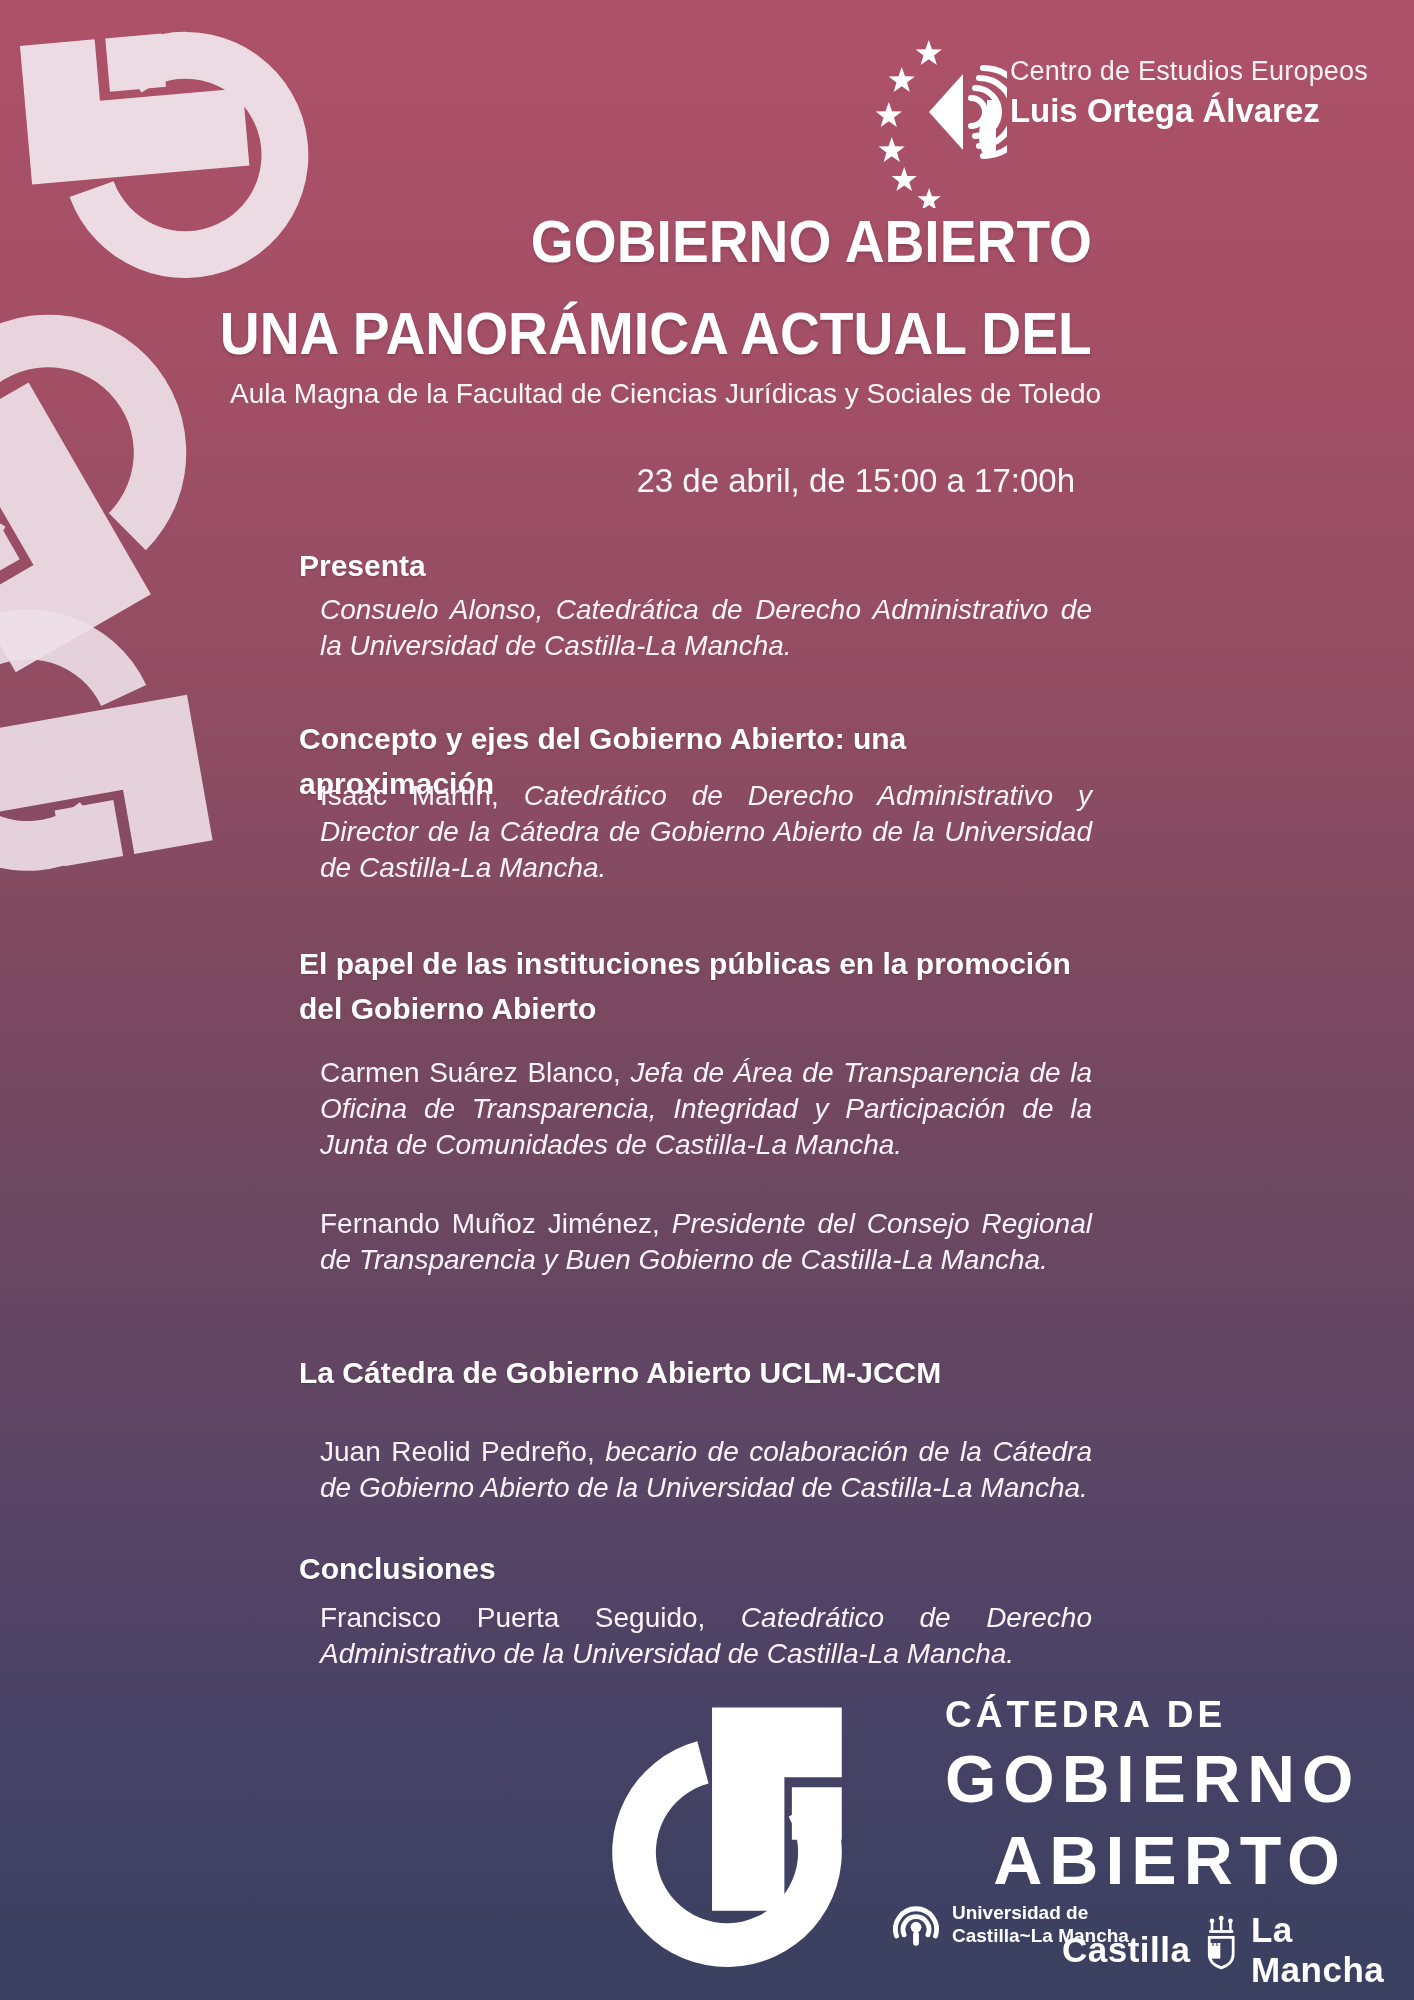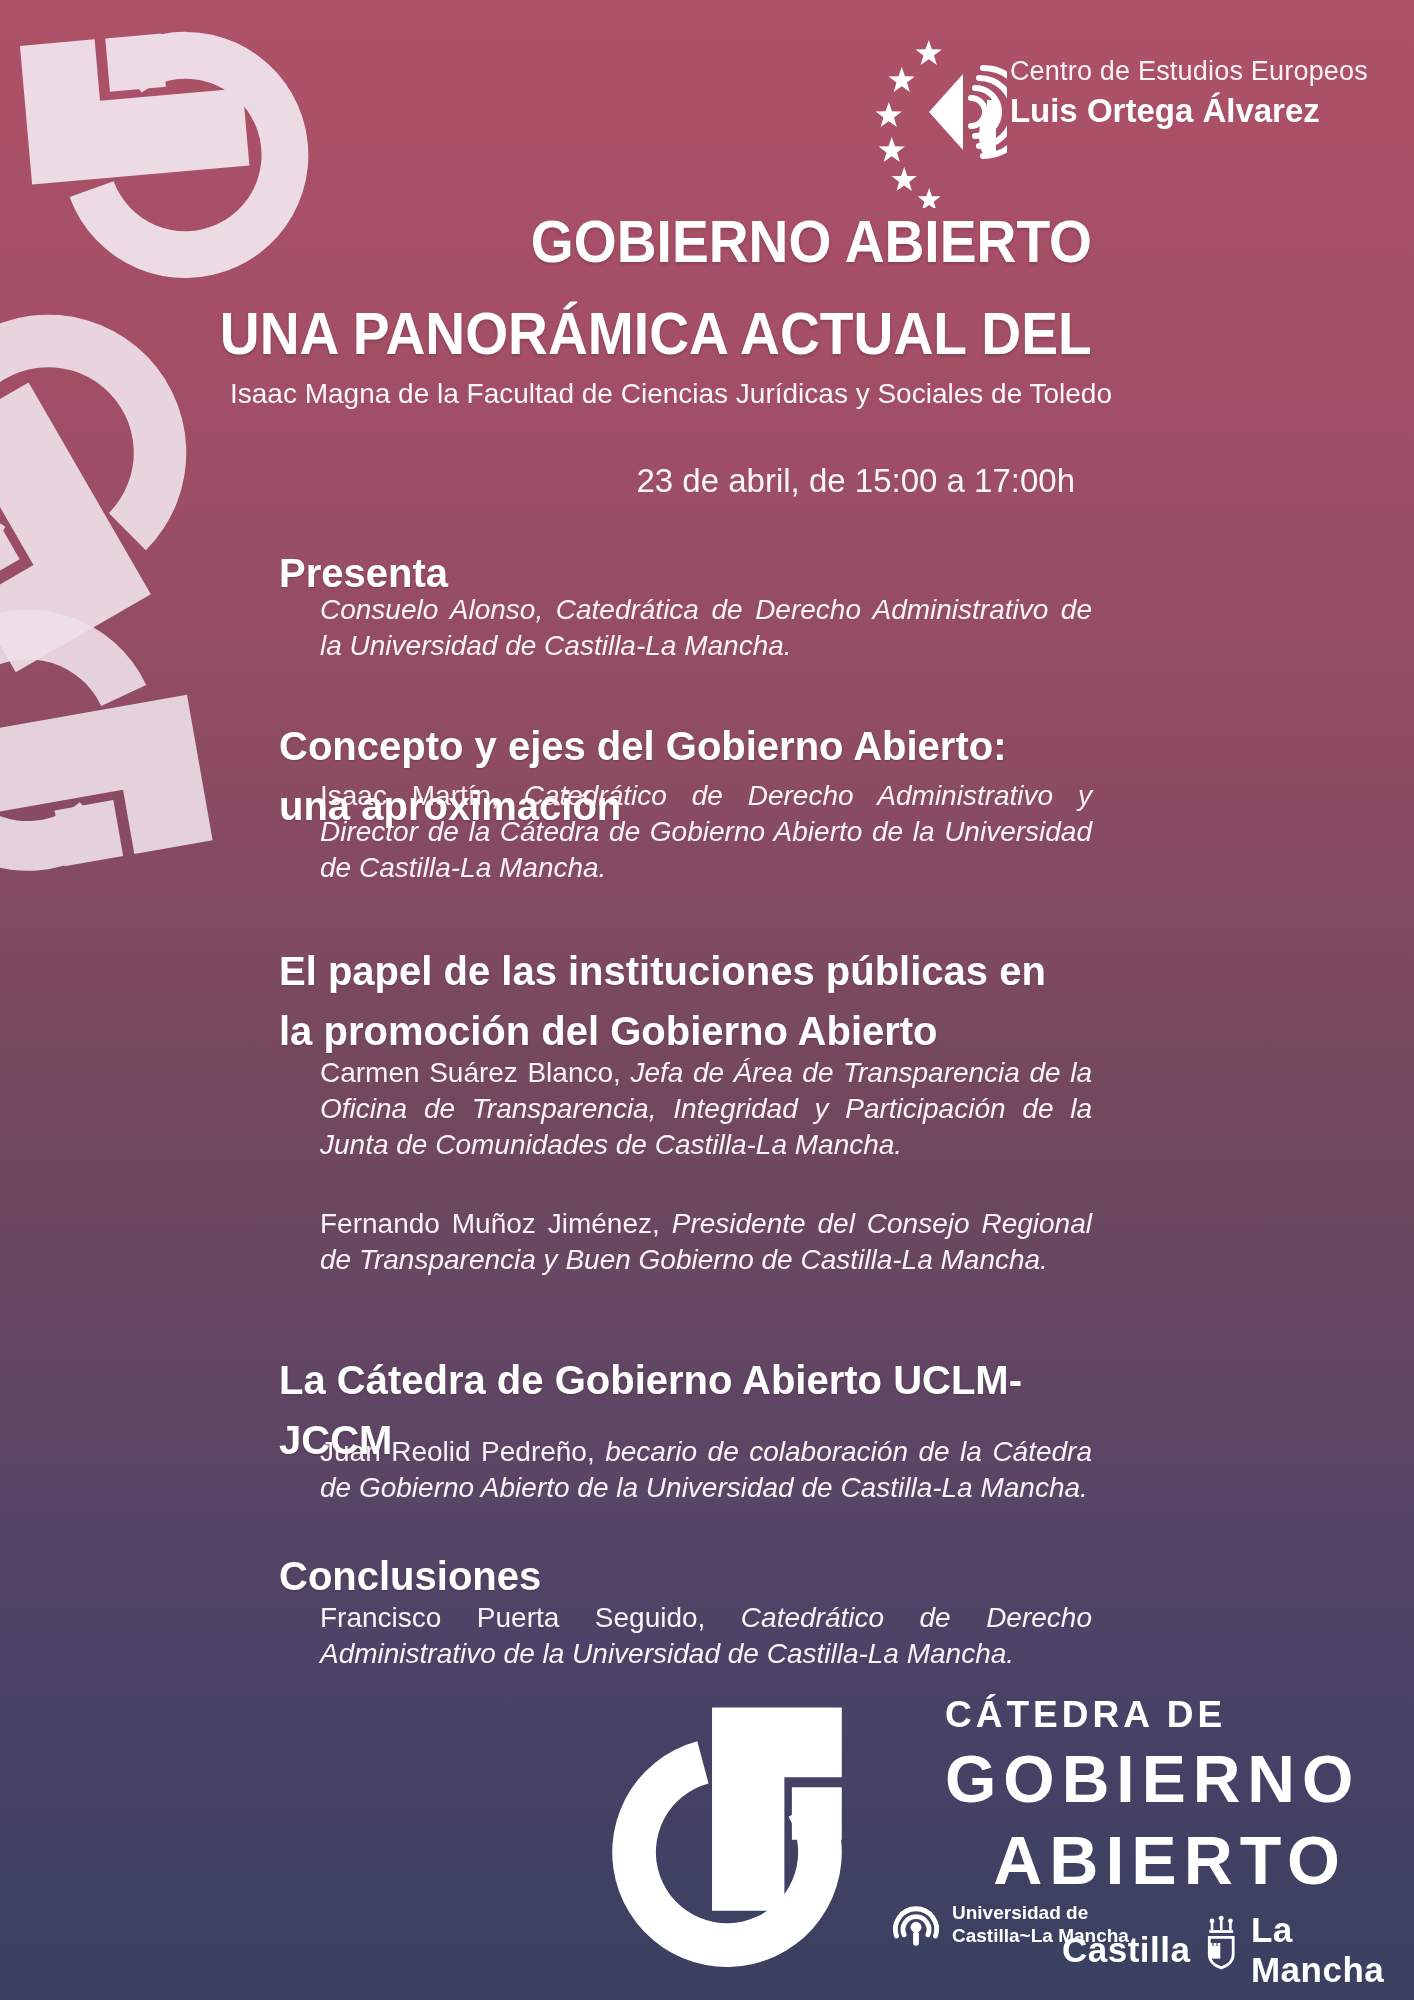--- a/index.html
+++ b/index.html
@@ -31,21 +31,21 @@
   .title{position:absolute;top:196px;right:322px;text-align:right;}
   .title .tl{display:block;height:92px;line-height:92px;white-space:nowrap;}
   .title .tl span{display:inline-block;transform:scaleX(.92);transform-origin:right center;
     font-size:60px;font-weight:800;letter-spacing:0;
     text-shadow:0 2px 3px rgba(60,20,40,.25);}
   .venue{position:absolute;top:378px;left:230px;width:862px;text-align:center;
     white-space:nowrap;font-size:28px;color:#fdf6f9;}
   .datetime{position:absolute;top:462px;left:285px;width:790px;text-align:right;
     font-size:33px;color:#fdf6f9;}
   
-  .heading{position:absolute;left:279px;width:807px;font-size:40px;font-weight:bold;
+  .heading{position:absolute;left:299px;width:807px;font-size:30px;font-weight:bold;
     line-height:1.5;color:#ffffff;text-shadow:0 1px 2px rgba(50,20,40,.25);}
   .para{position:absolute;left:320px;width:772px;margin:0;font-size:28px;line-height:1.29;
     text-align:justify;color:#fbf3f7;}
   .para .rl{font-style:italic;}
   .para .nm{font-style:normal;}
   .para .nm.it{font-style:italic;}
   
   .brand-g{position:absolute;left:602px;top:1705px;width:250px;height:262px;color:#ffffff;}
   .brand-g svg{width:100%;height:100%;}
   .brand-text{position:absolute;left:945px;top:1694px;width:402px;display:flex;flex-direction:column;}
@@ -114,21 +114,21 @@
     <div class="cee-text">
       <div class="cee-l1">Centro de Estudios Europeos</div>
       <div class="cee-l2">Luis Ortega Álvarez</div>
     </div>
   </div>
 
   <div class="title">
     <span class="tl"><span>GOBIERNO ABIERTO</span></span>
     <span class="tl"><span>UNA PANORÁMICA ACTUAL DEL</span></span>
   </div>
-  <div class="venue">Isaac Magna de la Facultad de Ciencias Jurídicas y Sociales de Toledo</div>
+  <div class="venue">Aula Magna de la Facultad de Ciencias Jurídicas y Sociales de Toledo</div>
   <div class="datetime">23 de abril, de 15:00 a 17:00h</div>
 
   <div class="heading" style="top:543px">Presenta</div>
   <p class="para" style="top:592px"><span class="nm it">Consuelo Alonso,</span><span class="rl"> Catedrática de Derecho Administrativo de la Universidad de Castilla-La Mancha.</span></p>
 
   <div class="heading" style="top:716px">Concepto y ejes del Gobierno Abierto: una aproximación</div>
   <p class="para" style="top:778px"><span class="nm">Isaac Martín,</span><span class="rl"> Catedrático de Derecho Administrativo y Director de la Cátedra de Gobierno Abierto de la Universidad de Castilla-La Mancha.</span></p>
 
   <div class="heading" style="top:941px">El papel de las instituciones públicas en la promoción del Gobierno Abierto</div>
   <p class="para" style="top:1206px"><span class="nm">Fernando Muñoz Jiménez,</span><span class="rl"> Presidente del Consejo Regional de Transparencia y Buen Gobierno de Castilla-La Mancha.</span></p>

